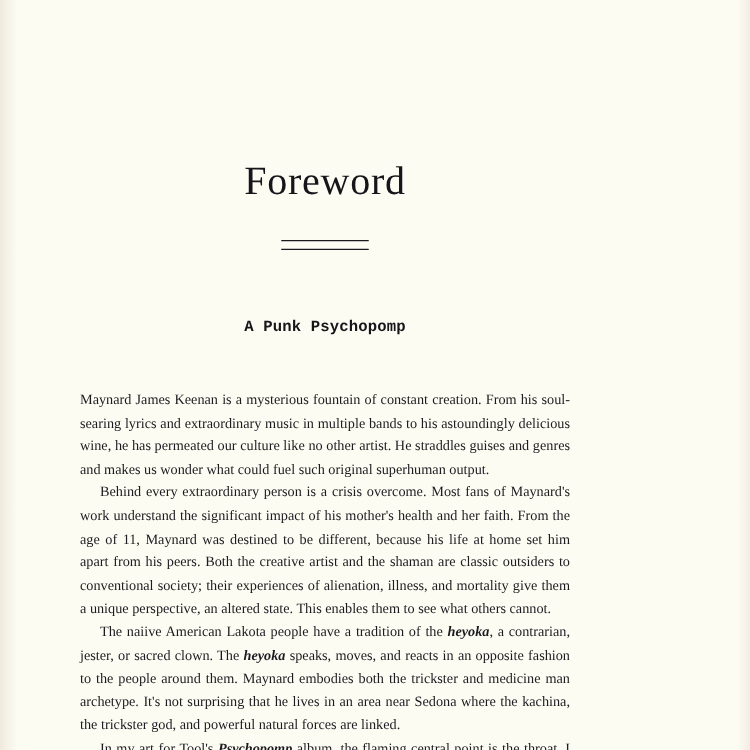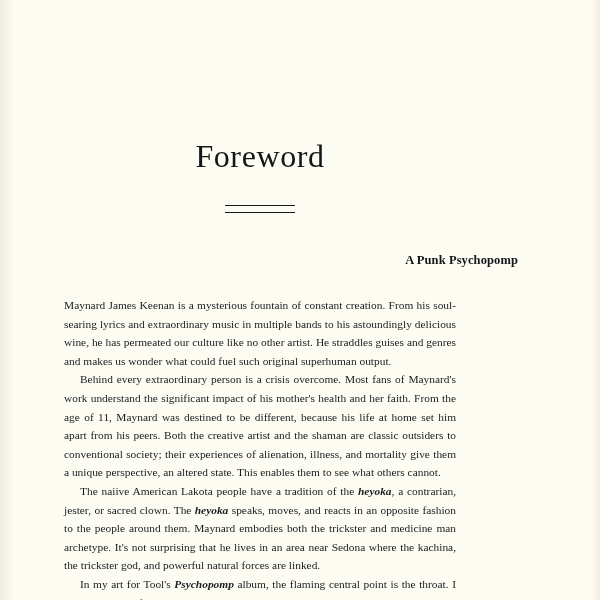--- a/index.html
+++ b/index.html
@@ -36,21 +36,21 @@
     top: 0; right: 0;
     width: 10px; height: 100%;
     background: linear-gradient(to left, #f2ede1 0%, #fdfcf3 100%);
     pointer-events: none;
   }
   .content {
     position: absolute;
     left: 0; top: 0;
     width: 520px;
     height: 600px;
-    padding: 12px 0 0 0;
+    padding: 0 0 0 0;
     box-sizing: border-box;
   }
   .chapter-title {
     margin: 0;
     padding-top: 126px;
     text-align: center;
     font-family: "Liberation Serif", serif;
     font-weight: normal;
     font-size: 32px;
     letter-spacing: 0.6px;
@@ -62,24 +62,24 @@
     margin-top: 24px;
   }
   .double-rule {
     display: inline-block;
     width: 70px;
     height: 6px;
     border-top: 1.6px solid #1a1a1e;
     border-bottom: 1.6px solid #1a1a1e;
   }
   .subtitle {
-    margin: 2px;
+    margin: 16px;
     padding-top: 34px;
-    text-align: right;
-    font-family: Liberation Serif, serif;
+    text-align: center;
+    font-family: Liberation Mono, monospace;
     font-weight: bold;
     font-size: 12.5px;
     color: #15151a;
     letter-spacing: 0.1px;
   }
   .body-text {
     margin: 0 auto;
     padding-top: 26px;
     width: 392px;
     font-size: 11.4px;

